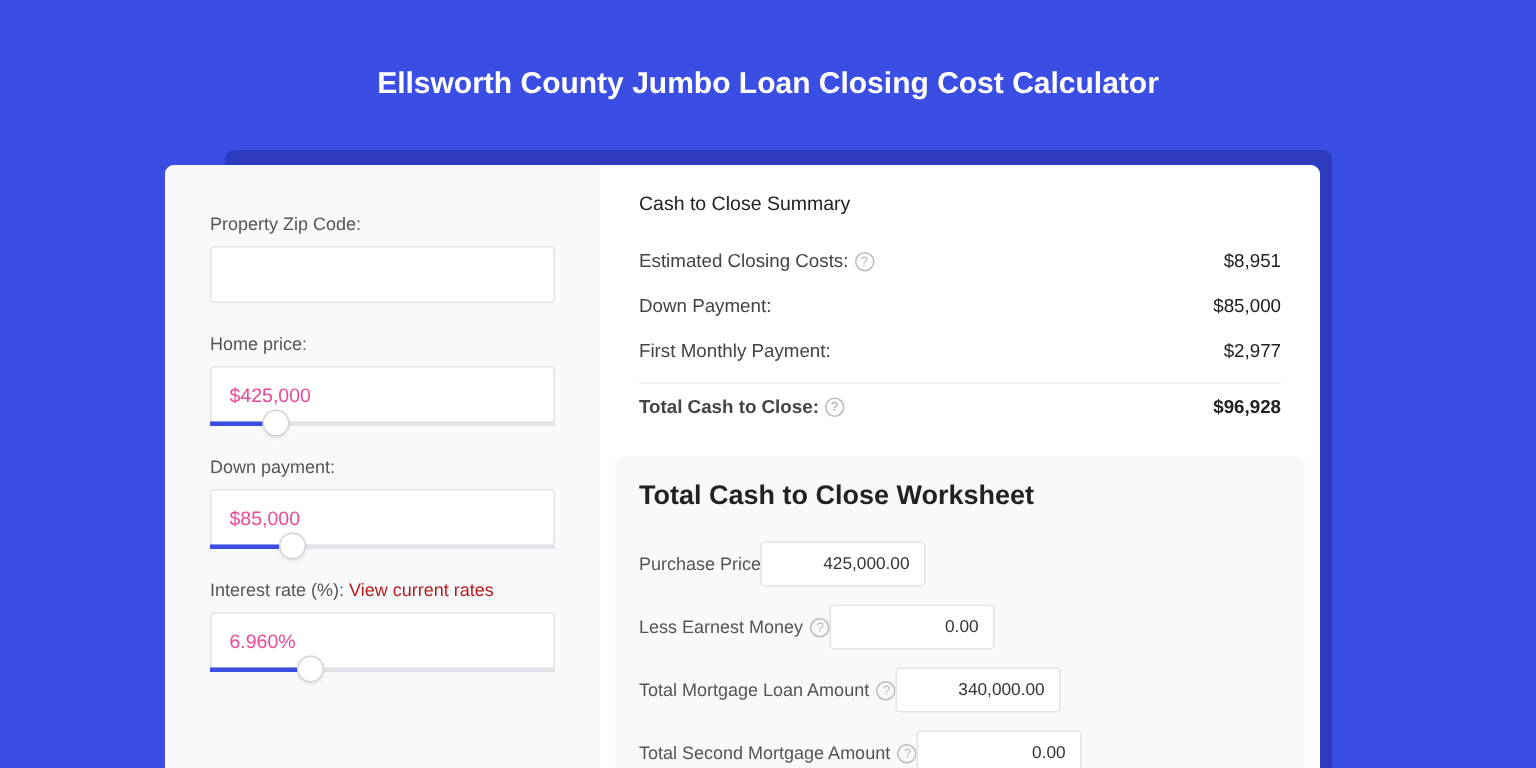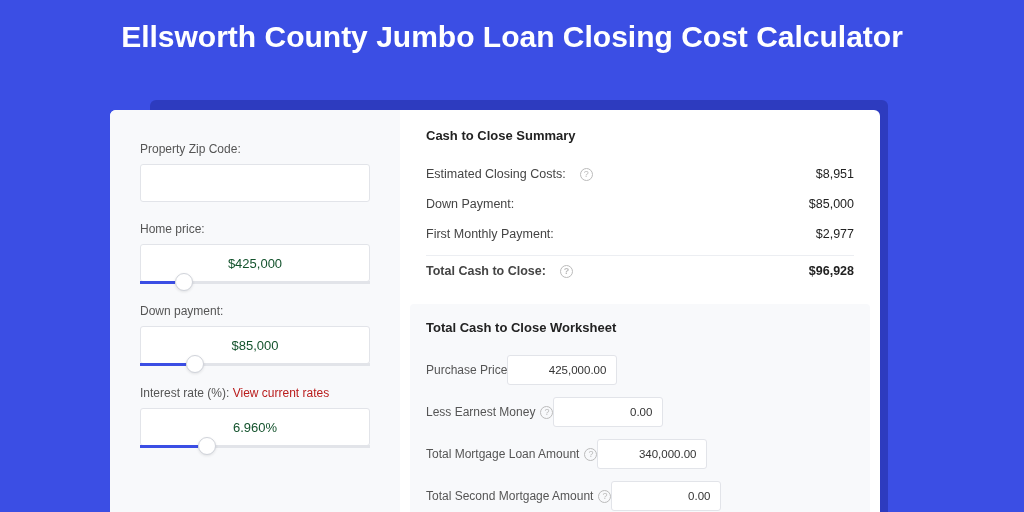--- a/index.html
+++ b/index.html
@@ -10,24 +10,24 @@
     body {
       font-family: -apple-system, BlinkMacSystemFont, 'Segoe UI', Arial, sans-serif;
       background: #3b4ee4;
       width: 1024px;
       height: 512px;
       overflow: hidden;
       position: relative;
     }
     .page-title {
       color: #fff;
-      font-size: 30px;
+      font-size: 20px;
       font-weight: 700;
       text-align: center;
-      padding: 20px 20px 24px;
+      padding: 45px 20px 24px;
     }
     .shadow-card {
       position: absolute;
       top: 100px;
       left: 150px;
       width: 738px;
       height: 420px;
       background: #2d3bbf;
       border-radius: 6px;
     }
@@ -64,23 +64,22 @@
       color: #b91c1c;
       cursor: pointer;
     }
     .text-input {
       width: 100%;
       height: 38px;
       border: 1px solid #e2e4e9;
       border-radius: 3px;
       padding: 0 12px;
       font-size: 13px;
-      color: #14532d;
+      color: #ec4899;
       background: #fff;
-      text-align: center;
     }
     .input-row {
       display: flex;
       gap: 8px;
     }
     .input-row .text-input:first-child {
       flex: 1.8;
     }
     .input-row .text-input:last-child {
       flex: 1;
@@ -103,36 +102,36 @@
       height: 18px;
       background: #fff;
       border: 1px solid #d0d3da;
       border-radius: 50%;
       top: -8px;
       box-shadow: 0 1px 3px rgba(0,0,0,0.1);
       cursor: pointer;
     }
     .section-title {
       font-size: 13px;
-      font-weight: 700;
+      font-weight: 400;
       color: #222;
       margin-bottom: 16px;
     }
     .summary-row {
       display: flex;
       justify-content: space-between;
       align-items: center;
       padding: 8px 0;
       font-size: 12.5px;
     }
     .summary-label {
       color: #444;
       display: flex;
       align-items: center;
-      gap: 14px;
+      gap: 4px;
     }
     .summary-value {
       color: #222;
     }
     .summary-row.total .summary-label,
     .summary-row.total .summary-value {
       font-weight: 700;
     }
     .help-icon {
       display: inline-flex;
@@ -153,21 +152,21 @@
     }
     .worksheet-section {
       margin-top: 18px;
       background: #f8f9fb;
       padding: 16px 16px 10px 16px;
       border-radius: 4px;
       margin-left: -16px;
       margin-right: -16px;
     }
     .worksheet-title {
-      font-size: 13px;
+      font-size: 18px;
       font-weight: 700;
       color: #222;
       margin-bottom: 14px;
     }
     .worksheet-row {
       display: flex;
       align-items: center;
       padding: 6px 0;
     }
     .worksheet-label {

